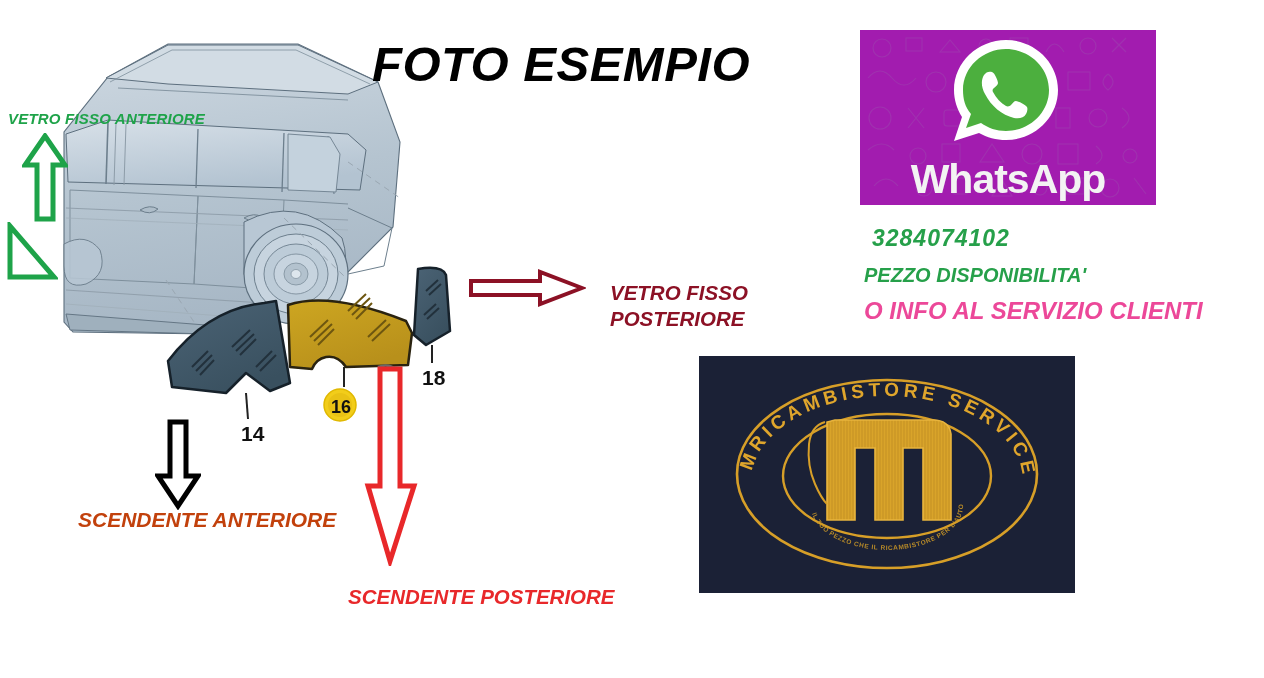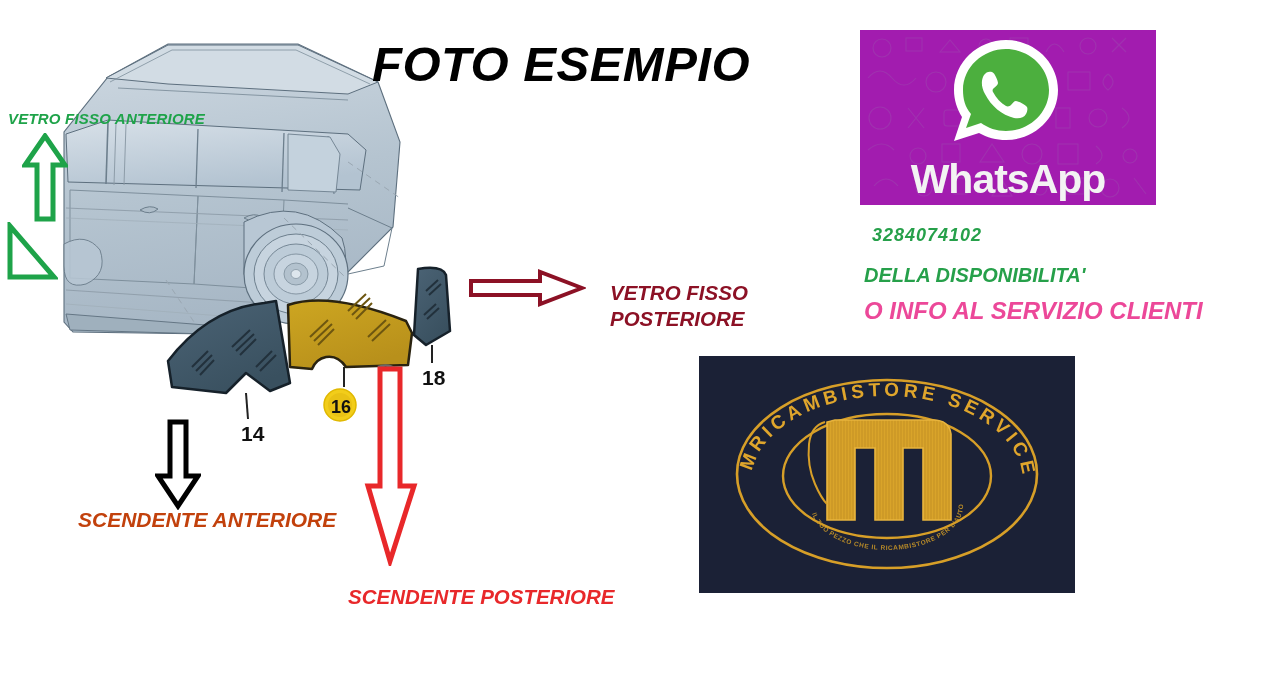--- a/index.html
+++ b/index.html
@@ -67,21 +67,21 @@
   #wa-logo{ position:absolute; left:78px; top:6px; width:136px; height:122px; }
   #whatsapp-wordmark{
     position:absolute; left:0; right:0; top:126px; text-align:center;
     color:#f3f3f3; font-size:41px; font-weight:bold; letter-spacing:-1px;
     font-family:"Liberation Sans",sans-serif;
   }
 
   
   #contact-phone{
     left:872px; top:225px;
-    font-size:18px; font-weight:bold; font-style:italic;
+    font-size:23px; font-weight:bold; font-style:italic;
     color:#26A04A; letter-spacing:1px; white-space:nowrap;
   }
   #contact-line1{
     left:864px; top:264px;
     font-size:20px; font-weight:bold; font-style:italic;
     color:#26A04A; white-space:nowrap;
   }
   #contact-line2{
     left:864px; top:297px;
     font-size:24px; font-weight:bold; font-style:italic;
@@ -318,21 +318,21 @@
       <path d="M54,36 c-3,-1 -6,0 -8,3 c-3,5 -3,12 1,19 c6,12 17,21 29,24
                c5,1 10,0 12,-4 c1,-2 2,-5 1,-7 c-1,-2 -9,-6 -11,-6
                c-2,0 -3,2 -5,4 c-1,1 -3,2 -5,1 c-5,-3 -10,-8 -13,-14
                c-1,-2 0,-3 1,-4 c2,-2 4,-3 4,-5 c0,-2 -3,-10 -6,-11 Z" fill="#ffffff"></path>
     </svg>
 
     <div id="whatsapp-wordmark">WhatsApp</div>
   </div>
 
   <div class="abs" id="contact-phone">3284074102</div>
-  <div class="abs" id="contact-line1">DELLA DISPONIBILITA'</div>
+  <div class="abs" id="contact-line1">PEZZO DISPONIBILITA'</div>
   <div class="abs" id="contact-line2">O INFO AL SERVIZIO CLIENTI</div>
 
   <div class="abs" id="company-logo">
     <svg width="376" height="237" viewBox="0 0 376 237" xmlns="http://www.w3.org/2000/svg">
       <defs>
         <path id="ringpath" d="M 188,210 m -150,-92 a 150,92 0 1,1 300,0 a 150,92 0 1,1 -300,0"></path>
         <path id="ringpath2" d="M 48,118 a 140,84 0 0,1 280,0 a 140,84 0 0,1 -280,0"></path>
         <path id="arcTextTop" d="M 52,126 A 136,86 0 0 1 324,126"></path>
         <path id="arcTextBottom" d="M 112,150 A 76,44 0 0 0 264,150"></path>
         <linearGradient id="goldm" x1="0" y1="0" x2="0" y2="1">

